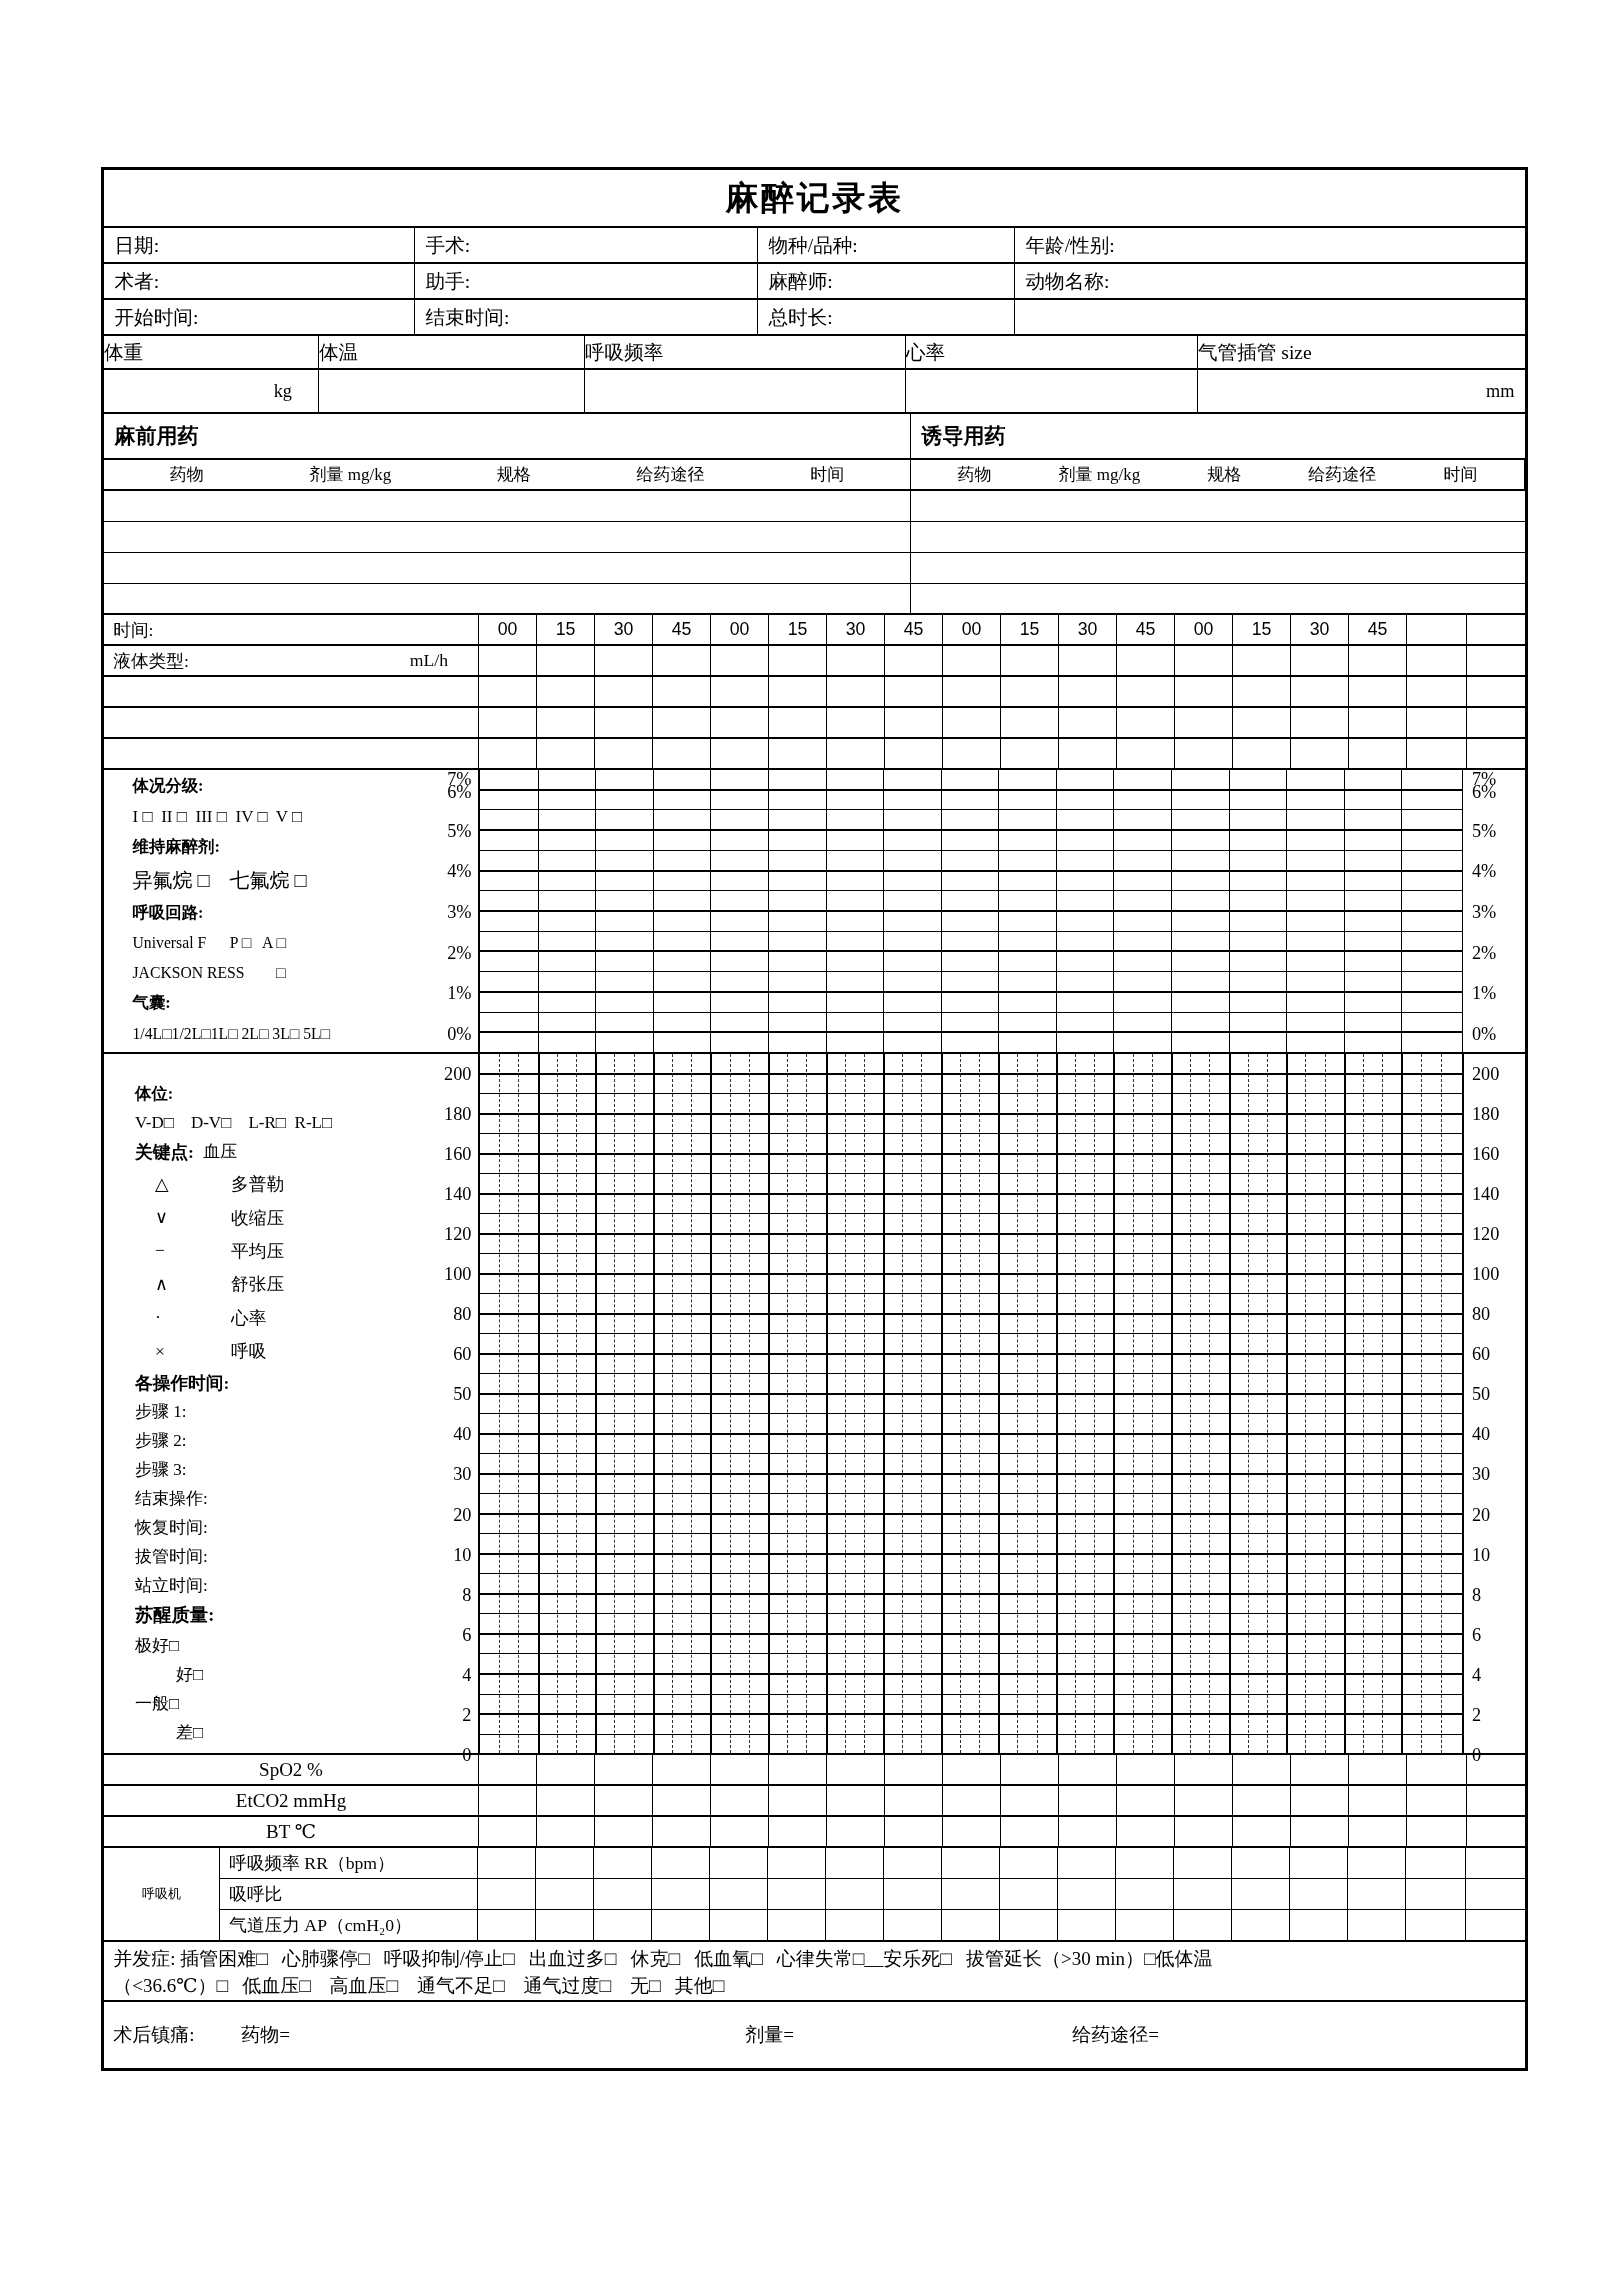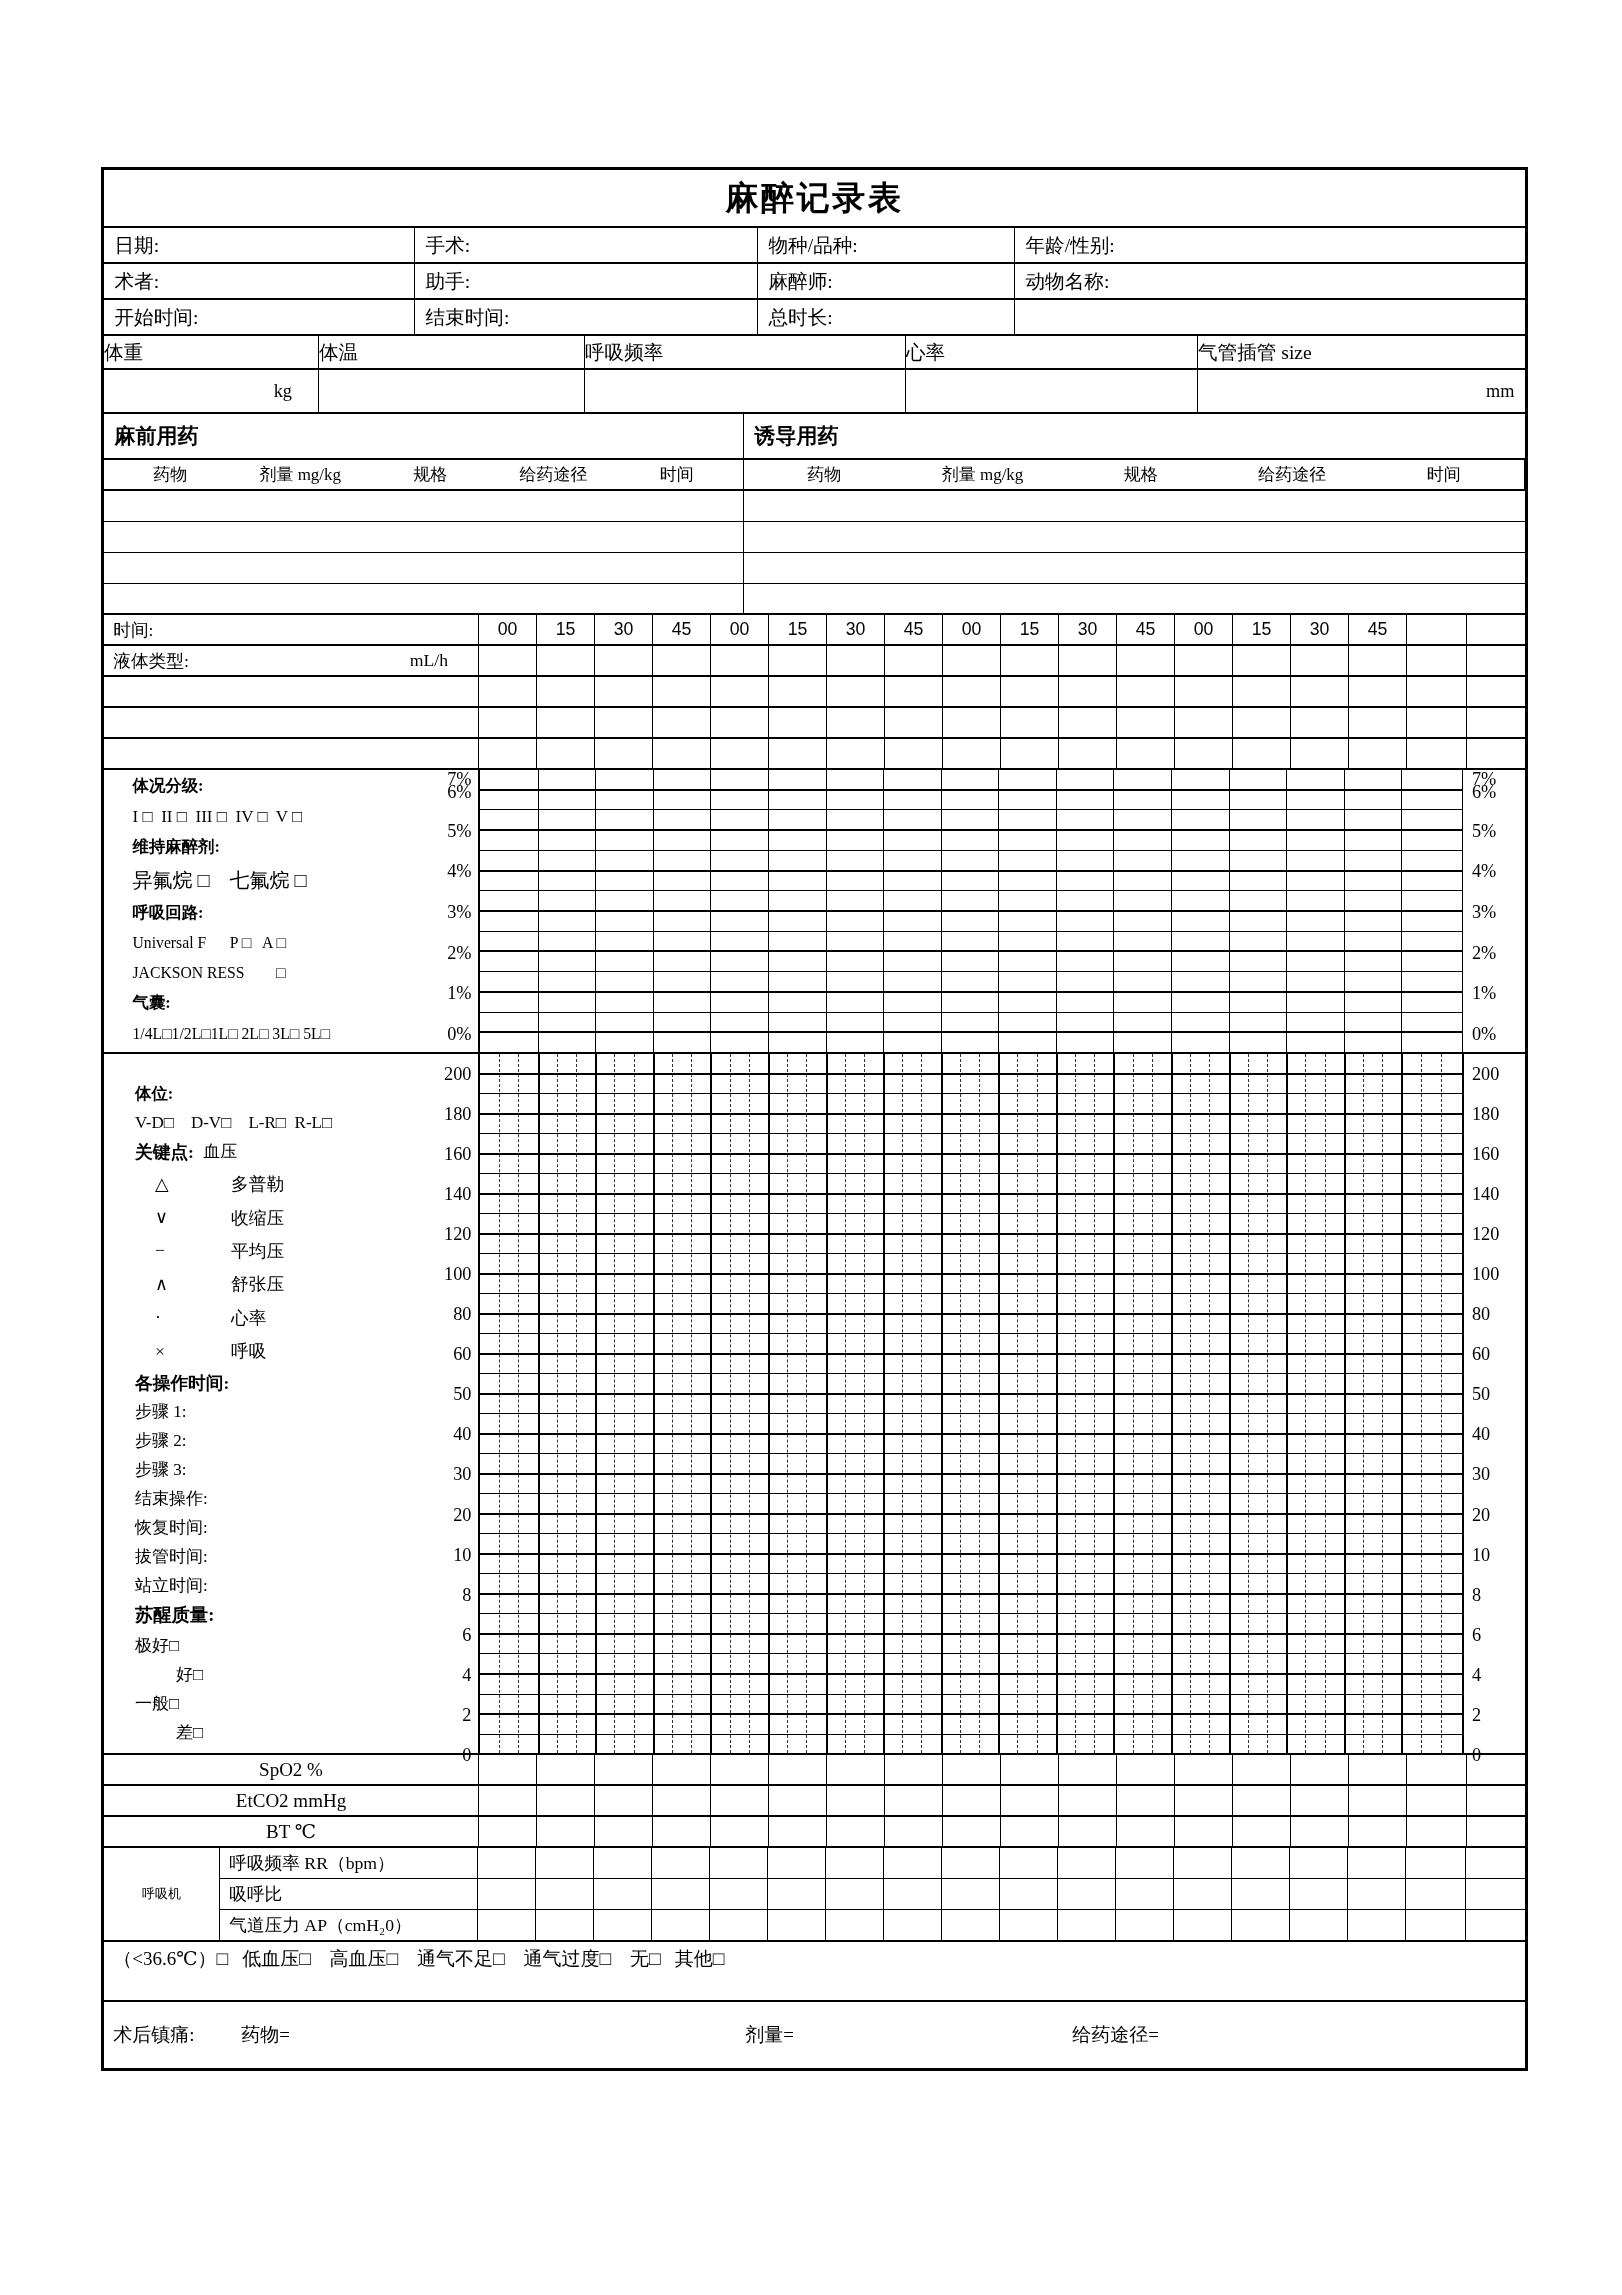--- a/index.html
+++ b/index.html
@@ -18,21 +18,21 @@
   .vhead { display:flex; height:34px; border-bottom:2px solid #000; }
   .vcell { border-right:1.3px solid #000; display:flex; align-items:center; justify-content:flex-start; font-size:19.6px; }
   .vw1{width:215px;} .vw2{width:266px;} .vw3{width:321px;} .vw4{width:292px;} .vwl{flex:1; border-right:none;}
   .vkg { display:flex; height:44px; border-bottom:2.6px solid #000; }
   .vkg .vcell { font-size:18.3px; }
   .kend { justify-content:flex-end !important; padding-right:26px; }
   .kend2 { justify-content:flex-end !important; padding-right:10.5px; }
 
   .dhead { display:flex; height:46px; border-bottom:2px solid #000; }
   .dhcell { border-right:1.3px solid #000; display:flex; align-items:center; padding-left:10.5px; font-size:21px; font-weight:bold; }
-  .dhw{width:640px;} .dhl{flex:1; border-right:none;}
+  .dhw{width:807px;} .dhl{flex:1; border-right:none;}
   .dcols { display:flex; height:31px; border-bottom:2px solid #000; }
   .dccell { border-right:1.3px solid #000; display:flex; align-items:center; justify-content:space-around; font-size:17px; padding:0 13px; }
   .drow { display:flex; height:31px; border-bottom:1.3px solid #000; }
   .drcell { border-right:1.3px solid #000; }
 
   .grow-row { display:flex; height:31px; border-bottom:2px solid #000; }
   .lcell { width:375px; border-right:1.3px solid #000; display:flex; align-items:center; padding-left:9.2px; font-size:17.7px; }
   .tcell { width:58px; border-right:1.3px solid #000; display:flex; align-items:center; justify-content:center;
            font-family:"Liberation Sans","DejaVu Sans",sans-serif; font-size:17.7px; }
   .tnarrow { width:60px; }
@@ -723,20 +723,21 @@
             <div class="tcell"></div>
             <div class="tcell tnarrow"></div>
             <div class="tcell tlast"></div>
           </div>
       </div>
     </div>
   </div>
 
 
   <div class="comp">
+    <div class="pre">并发症: 插管困难□   心肺骤停□   呼吸抑制/停止□   出血过多□   休克□   低血氧□   心律失常□__安乐死□   拔管延长（&gt;30 min）□低体温</div>
     <div class="pre">（&lt;36.6℃）□   低血压□    高血压□    通气不足□    通气过度□    无□   其他□</div>
   </div>
 
   <div class="postop">
     <span class="p1">术后镇痛:</span>
     <span class="p2">药物=</span>
     <span class="p3">剂量=</span>
     <span>给药途径=</span>
   </div>
 

